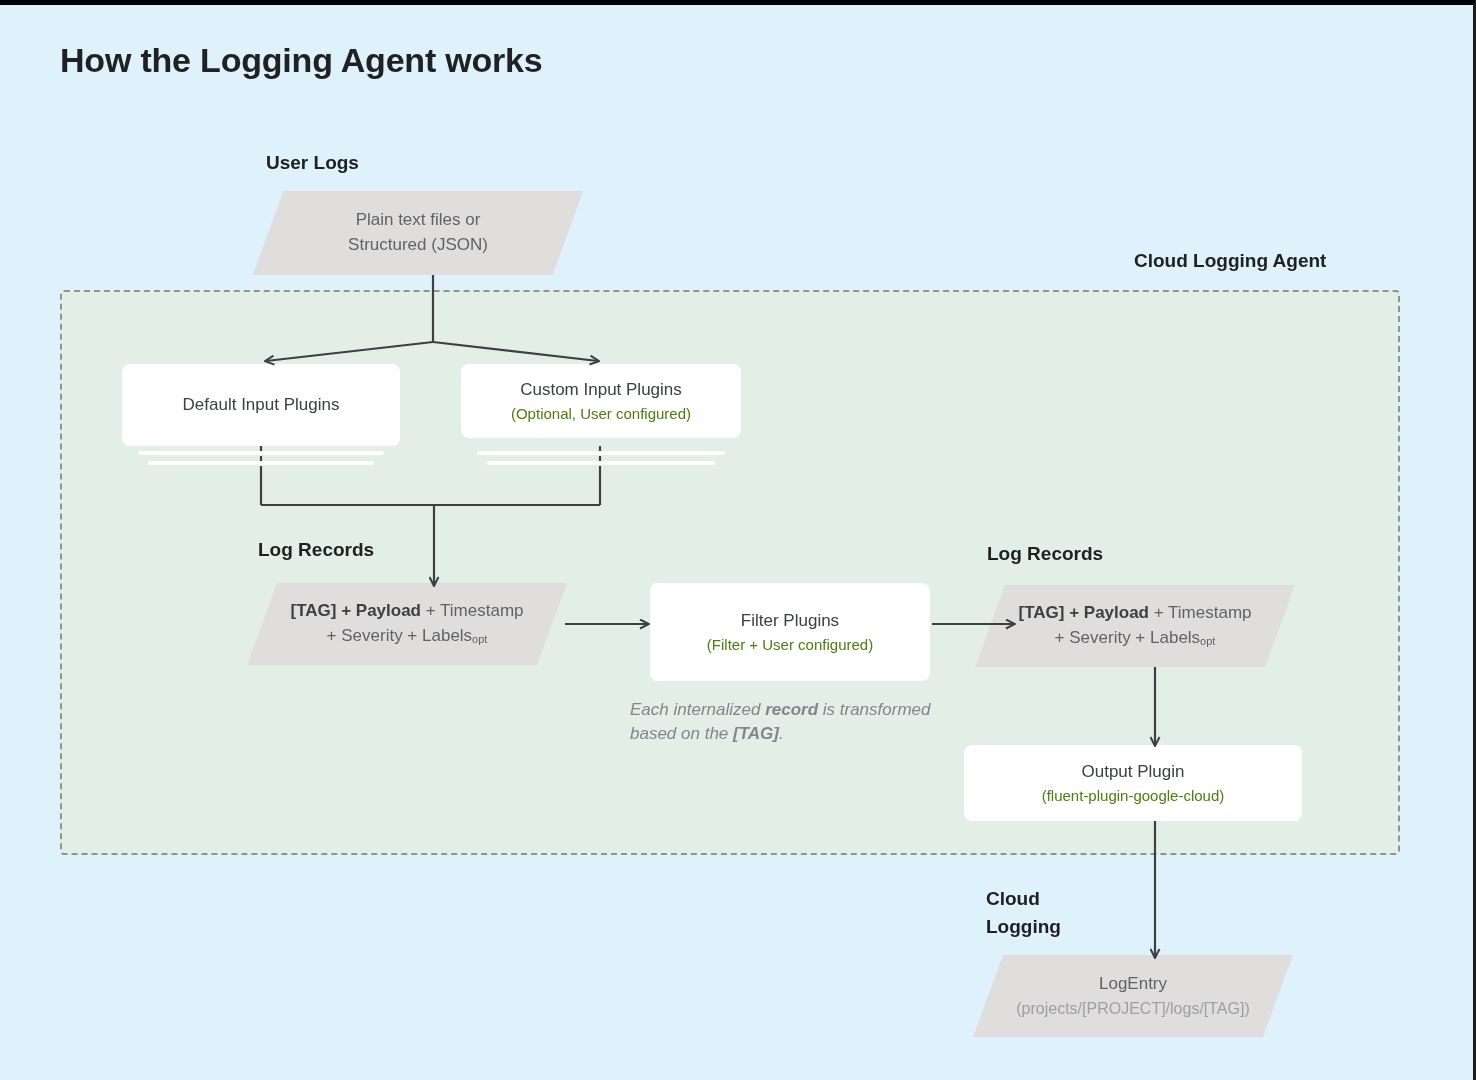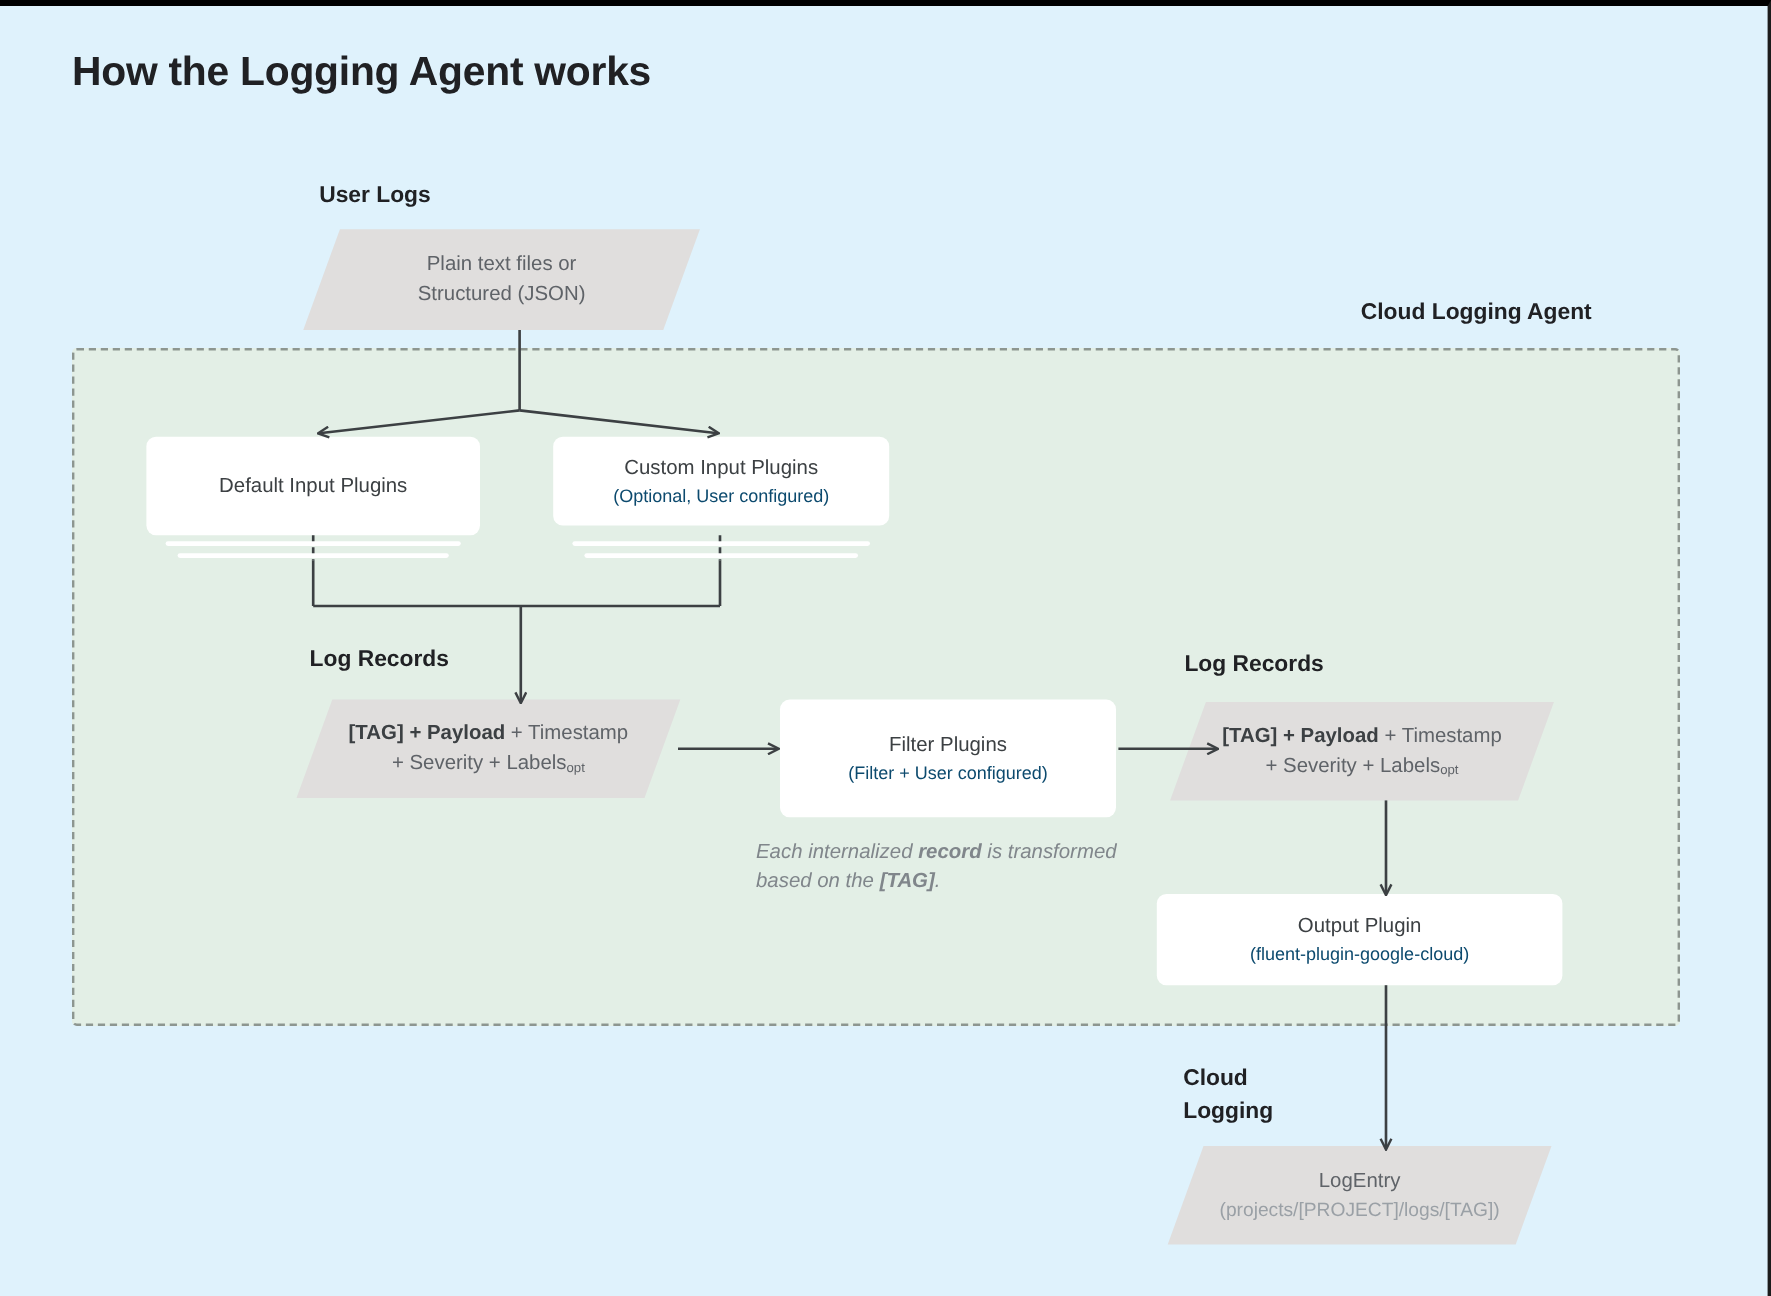--- a/index.html
+++ b/index.html
@@ -103,21 +103,21 @@
     text-align: center;
     padding: 0 12px;
   }
   .card .title {
     font-size: 17px;
     color: #3c4043;
     line-height: 1.4;
   }
   .card .sub {
     font-size: 15px;
-    color: #0c4a6e;
+    color: #4d7c0f;
     line-height: 1.4;
     margin-top: 2px;
   }
   .stack-line {
     position: absolute;
     height: 4px;
     background: #ffffff;
     border-radius: 2px;
   }
 

